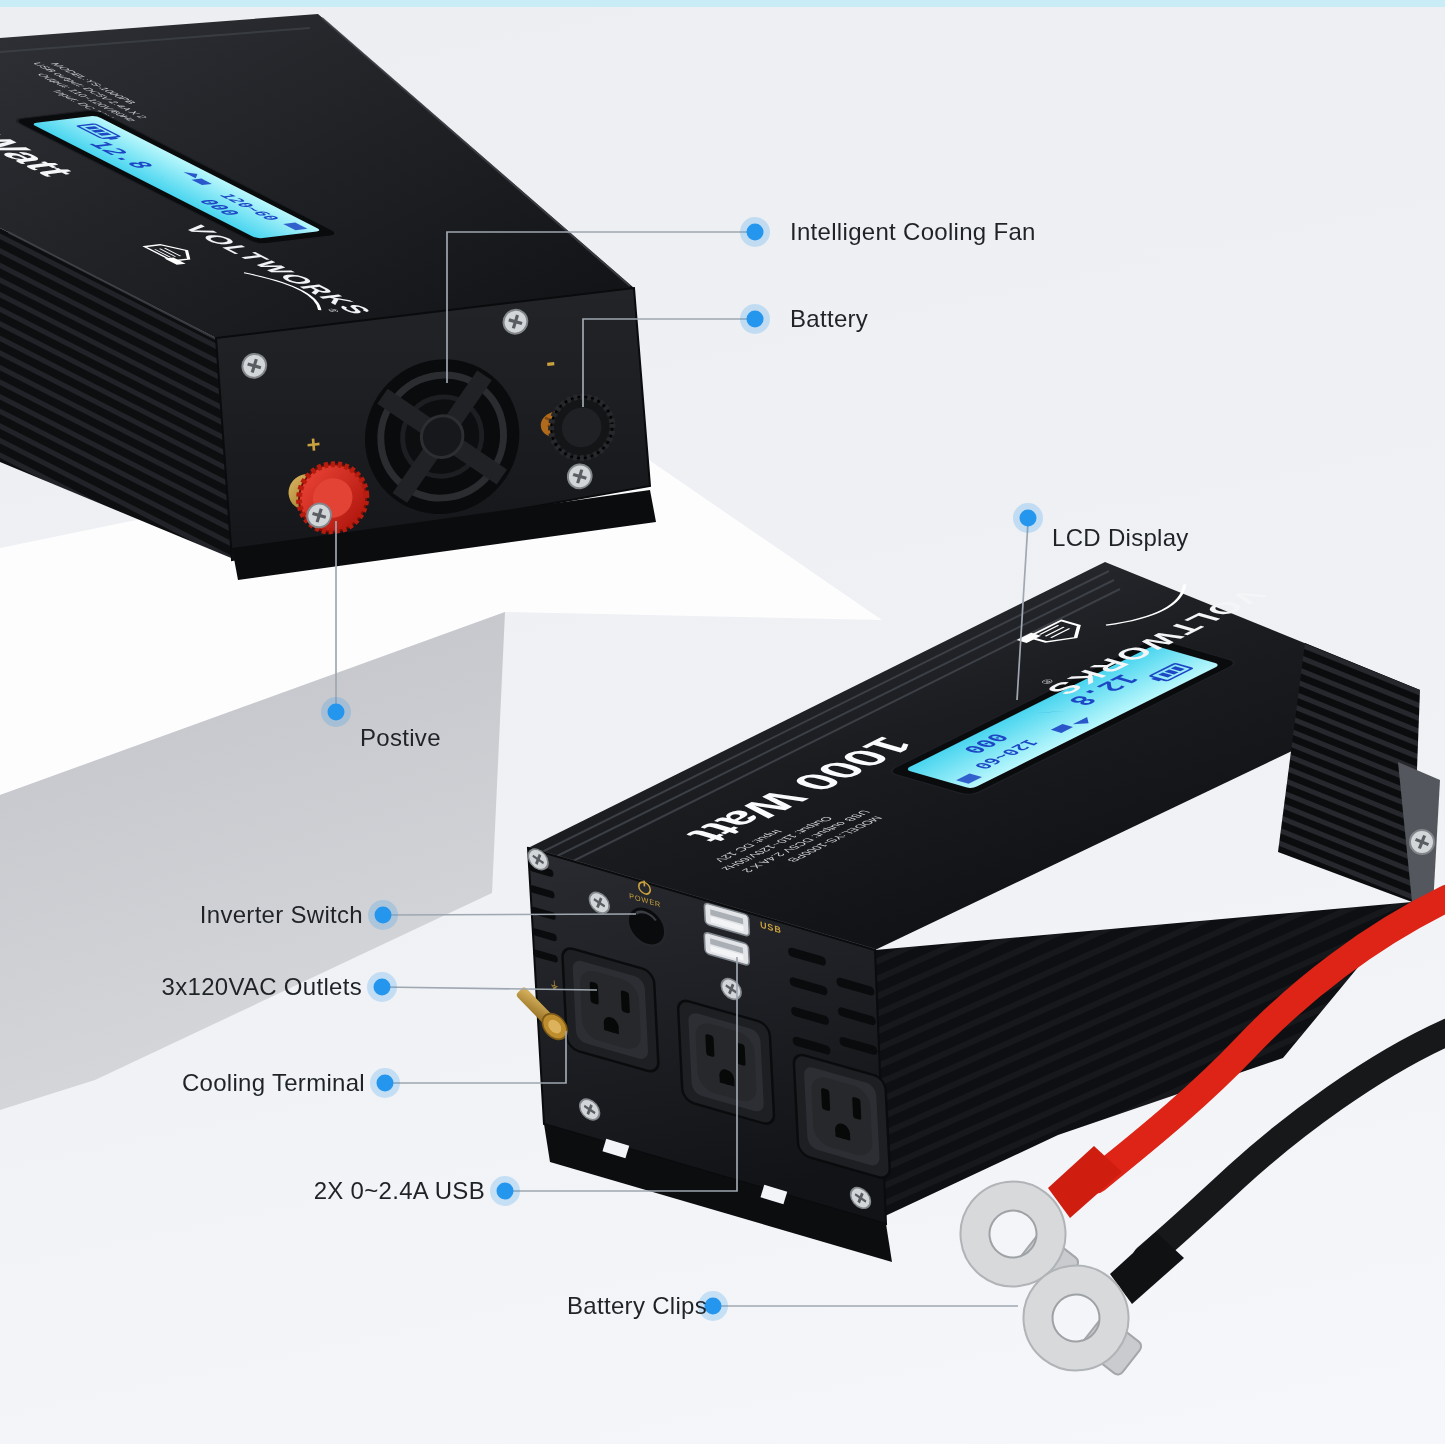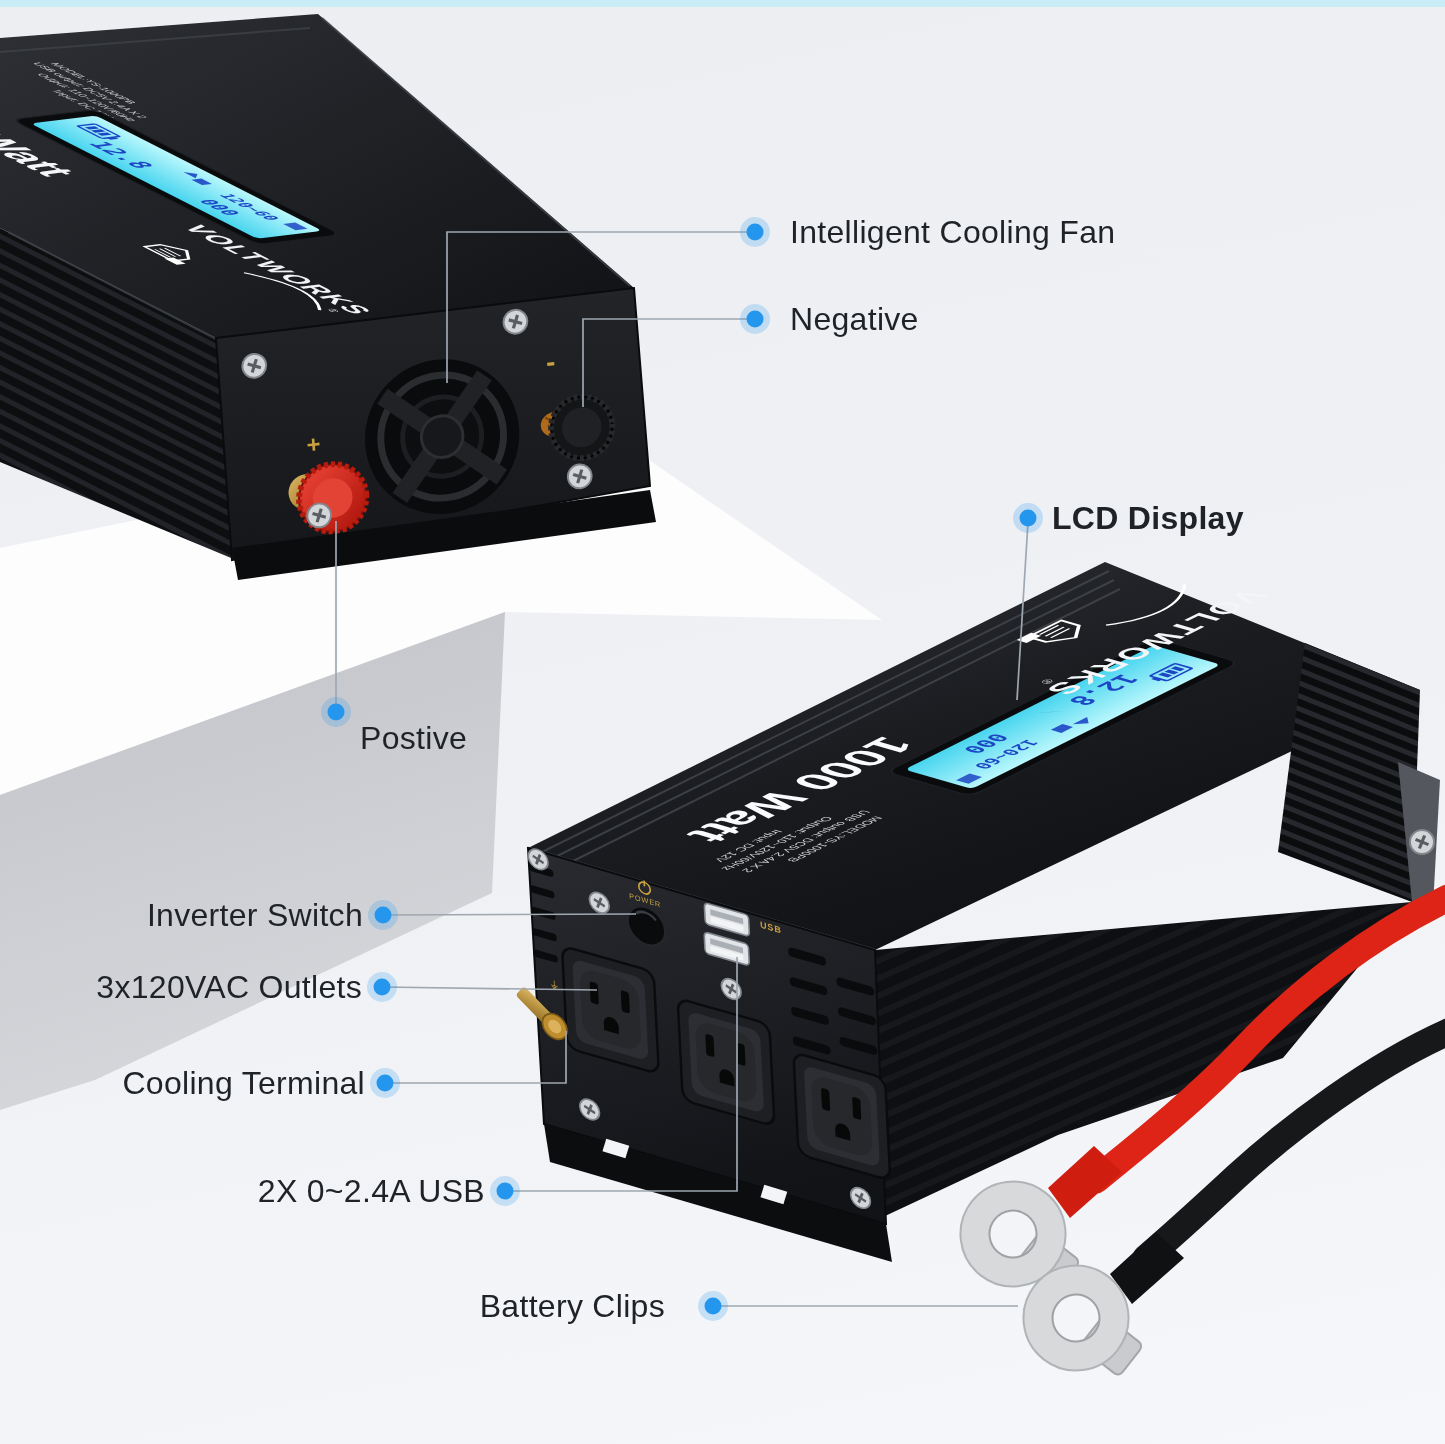--- a/index.html
+++ b/index.html
@@ -4,21 +4,21 @@
 <style>
   html,body{margin:0;padding:0;background:#dfe2e7;}
   .stage{
     position:relative;width:1445px;height:1444px;overflow:hidden;
     background:linear-gradient(168deg,#eceef2 0%,#eff1f5 55%,#f6f7fa 100%);
     font-family:"Liberation Sans",sans-serif;
   }
   .topstrip{position:absolute;left:0;top:0;width:1445px;height:7px;background:#c9edf7;}
   svg.scene{position:absolute;left:0;top:0;}
   .callout{
-    position:absolute;color:#1f2328;font-size:32px;line-height:30px;
+    position:absolute;color:#1f2328;font-size:24px;line-height:30px;
     white-space:nowrap;transform:translateY(-50%);letter-spacing:0.3px;
   }
   .r{text-align:left;}
 </style>
 </head>
 <body>
 
 <div class="stage">
   <div class="topstrip"></div>
 
@@ -375,21 +375,21 @@
           <circle cx="505" cy="1191" r="8.5" fill="#2596ee"></circle>
         </g>
       <g>
           <circle cx="713" cy="1306" r="15" fill="#2596ee" opacity="0.22"></circle>
           <circle cx="713" cy="1306" r="8.5" fill="#2596ee"></circle>
         </g>
     </g>
   </svg>
 
   <div class="callout" style="left:790px;top:232px;">Intelligent Cooling Fan</div>
-  <div class="callout" style="left:790px;top:319px;">Negative</div>
-  <div class="callout" style="left:1052px;top:518px;font-weight:bold;">LCD Display</div>
+  <div class="callout" style="left:790px;top:319px;">Battery</div>
+  <div class="callout" style="left:1052px;top:538px;">LCD Display</div>
   <div class="callout" style="left:360px;top:712px;margin-top:26px;">Postive</div>
   <div class="callout r" style="right:1082px;top:915px;">Inverter Switch</div>
   <div class="callout r" style="right:1083px;top:987px;">3x120VAC Outlets</div>
   <div class="callout r" style="right:1080px;top:1083px;">Cooling Terminal</div>
   <div class="callout r" style="right:960px;top:1191px;margin-left:34px;">2X 0~2.4A USB</div>
-  <div class="callout r" style="right:780px;top:1306px;">Battery Clips</div>
+  <div class="callout r" style="right:738px;top:1306px;">Battery Clips</div>
 </div>
 
 </body></html>

